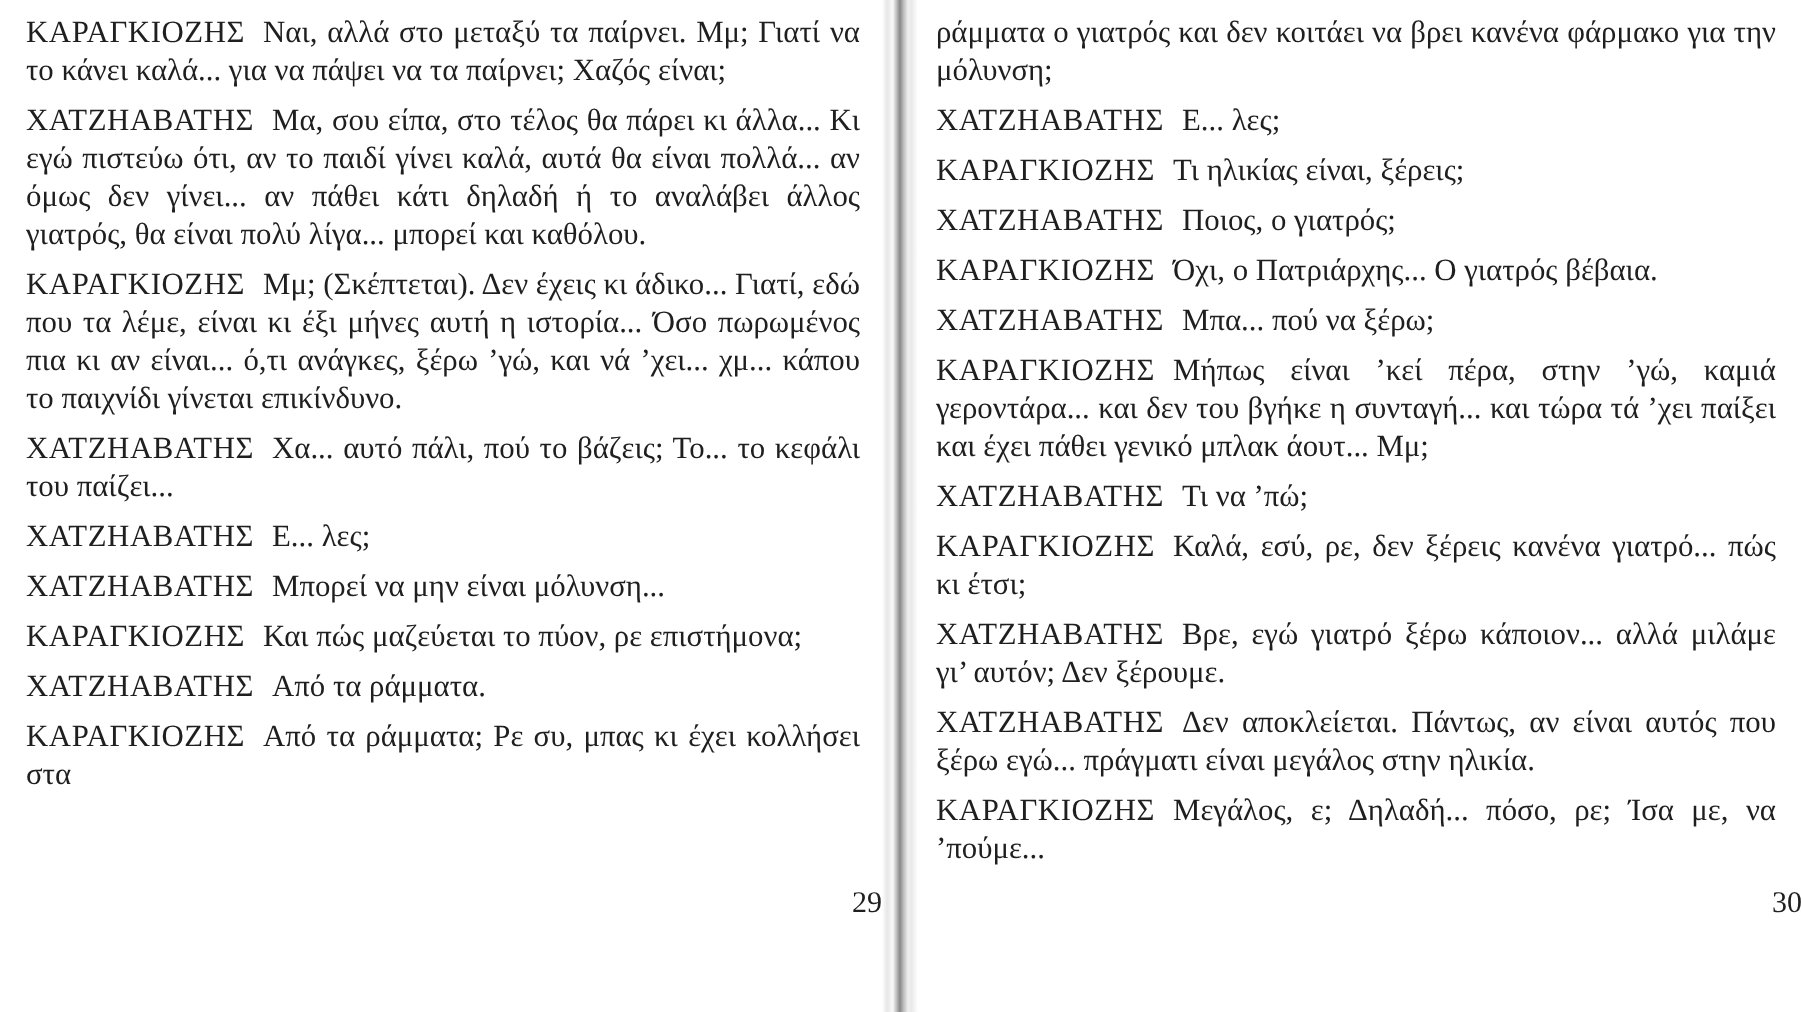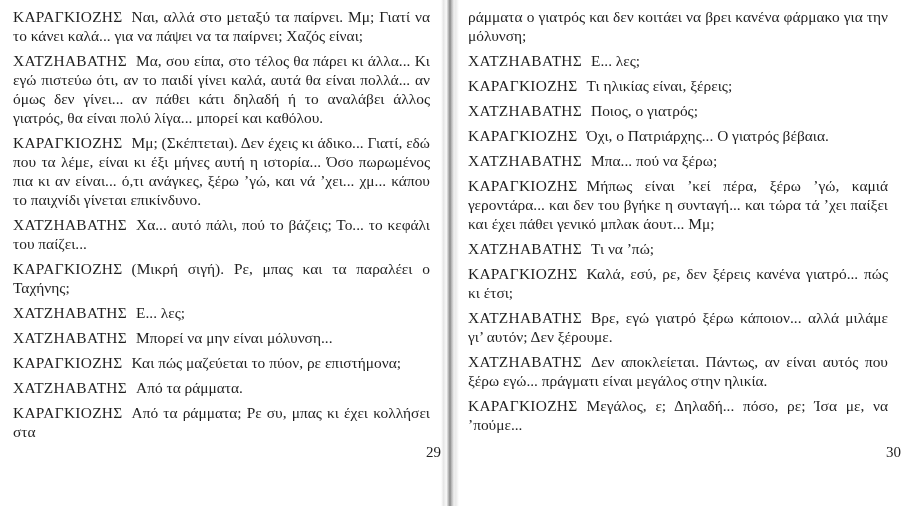--- a/index.html
+++ b/index.html
@@ -64,41 +64,40 @@
 <body>
 
 <div class="spread">
 
   <div class="page page--left">
     <div class="page-text">
         <p class="para"><span class="speaker">ΚΑΡΑΓΚΙΟΖΗΣ</span><span class="line-text">Ναι, αλλά στο μεταξύ τα παίρνει. Μμ; Γιατί να το κάνει καλά... για να πάψει να τα παίρνει; Χαζός είναι;</span></p>
         <p class="para"><span class="speaker">ΧΑΤΖΗΑΒΑΤΗΣ</span><span class="line-text">Μα, σου είπα, στο τέλος θα πάρει κι άλλα... Κι εγώ πιστεύω ότι, αν το παιδί γίνει καλά, αυτά θα είναι πολλά... αν όμως δεν γίνει... αν πάθει κάτι δηλαδή ή το αναλάβει άλλος γιατρός, θα είναι πολύ λίγα... μπορεί και καθόλου.</span></p>
         <p class="para"><span class="speaker">ΚΑΡΑΓΚΙΟΖΗΣ</span><span class="line-text">Μμ; (Σκέπτεται). Δεν έχεις κι άδικο... Γιατί, εδώ που τα λέμε, είναι κι έξι μήνες αυτή η ιστορία... Όσο πωρωμένος πια κι αν είναι... ό,τι ανάγκες, ξέρω ’γώ, και νά ’χει... χμ... κάπου το παιχνίδι γίνεται επικίνδυνο.</span></p>
         <p class="para"><span class="speaker">ΧΑΤΖΗΑΒΑΤΗΣ</span><span class="line-text">Χα... αυτό πάλι, πού το βάζεις; Το... το κεφάλι του παίζει...</span></p>
-        <p class="para"><span class="speaker">ΚΑΡΑΓΚΙΟΖΗΣ</span><span class="line-text">(Μικρή σιγή). Ρε, μπας και τα παραλέει ο Ταχήνης;</span></p>
         <p class="para"><span class="speaker">ΧΑΤΖΗΑΒΑΤΗΣ</span><span class="line-text">Ε... λες;</span></p>
         <p class="para"><span class="speaker">ΧΑΤΖΗΑΒΑΤΗΣ</span><span class="line-text">Μπορεί να μην είναι μόλυνση...</span></p>
         <p class="para"><span class="speaker">ΚΑΡΑΓΚΙΟΖΗΣ</span><span class="line-text">Και πώς μαζεύεται το πύον, ρε επιστήμονα;</span></p>
         <p class="para"><span class="speaker">ΧΑΤΖΗΑΒΑΤΗΣ</span><span class="line-text">Από τα ράμματα.</span></p>
         <p class="para"><span class="speaker">ΚΑΡΑΓΚΙΟΖΗΣ</span><span class="line-text">Από τα ράμματα; Ρε συ, μπας κι έχει κολλήσει στα</span></p>
       </div>
     <div class="page-number">29</div>
   </div>
 
   <div class="seam"></div>
 
   <div class="page page--right">
     <div class="page-text">
         <p class="para"><span class="line-text">ράμματα ο γιατρός και δεν κοιτάει να βρει κανένα φάρμακο για την μόλυνση;</span></p>
         <p class="para"><span class="speaker">ΧΑΤΖΗΑΒΑΤΗΣ</span><span class="line-text">Ε... λες;</span></p>
         <p class="para"><span class="speaker">ΚΑΡΑΓΚΙΟΖΗΣ</span><span class="line-text">Τι ηλικίας είναι, ξέρεις;</span></p>
         <p class="para"><span class="speaker">ΧΑΤΖΗΑΒΑΤΗΣ</span><span class="line-text">Ποιος, ο γιατρός;</span></p>
         <p class="para"><span class="speaker">ΚΑΡΑΓΚΙΟΖΗΣ</span><span class="line-text">Όχι, ο Πατριάρχης... Ο γιατρός βέβαια.</span></p>
         <p class="para"><span class="speaker">ΧΑΤΖΗΑΒΑΤΗΣ</span><span class="line-text">Μπα... πού να ξέρω;</span></p>
-        <p class="para"><span class="speaker">ΚΑΡΑΓΚΙΟΖΗΣ</span><span class="line-text">Μήπως είναι ’κεί πέρα, ξέρω ’γώ, καμιά γεροντάρα... και δεν του βγήκε η συνταγή... και τώρα τά ’χει παίξει και έχει πάθει γενικό μπλακ άουτ... Μμ;</span></p>
+        <p class="para"><span class="speaker">ΚΑΡΑΓΚΙΟΖΗΣ</span><span class="line-text">Μήπως είναι ’κεί πέρα, στην ’γώ, καμιά γεροντάρα... και δεν του βγήκε η συνταγή... και τώρα τά ’χει παίξει και έχει πάθει γενικό μπλακ άουτ... Μμ;</span></p>
         <p class="para"><span class="speaker">ΧΑΤΖΗΑΒΑΤΗΣ</span><span class="line-text">Τι να ’πώ;</span></p>
         <p class="para"><span class="speaker">ΚΑΡΑΓΚΙΟΖΗΣ</span><span class="line-text">Καλά, εσύ, ρε, δεν ξέρεις κανένα γιατρό... πώς κι έτσι;</span></p>
         <p class="para"><span class="speaker">ΧΑΤΖΗΑΒΑΤΗΣ</span><span class="line-text">Βρε, εγώ γιατρό ξέρω κάποιον... αλλά μιλάμε γι’ αυτόν; Δεν ξέρουμε.</span></p>
         <p class="para"><span class="speaker">ΧΑΤΖΗΑΒΑΤΗΣ</span><span class="line-text">Δεν αποκλείεται. Πάντως, αν είναι αυτός που ξέρω εγώ... πράγματι είναι μεγάλος στην ηλικία.</span></p>
         <p class="para"><span class="speaker">ΚΑΡΑΓΚΙΟΖΗΣ</span><span class="line-text">Μεγάλος, ε; Δηλαδή... πόσο, ρε; Ίσα με, να ’πούμε...</span></p>
       </div>
     <div class="page-number">30</div>
   </div>
 
 </div>

